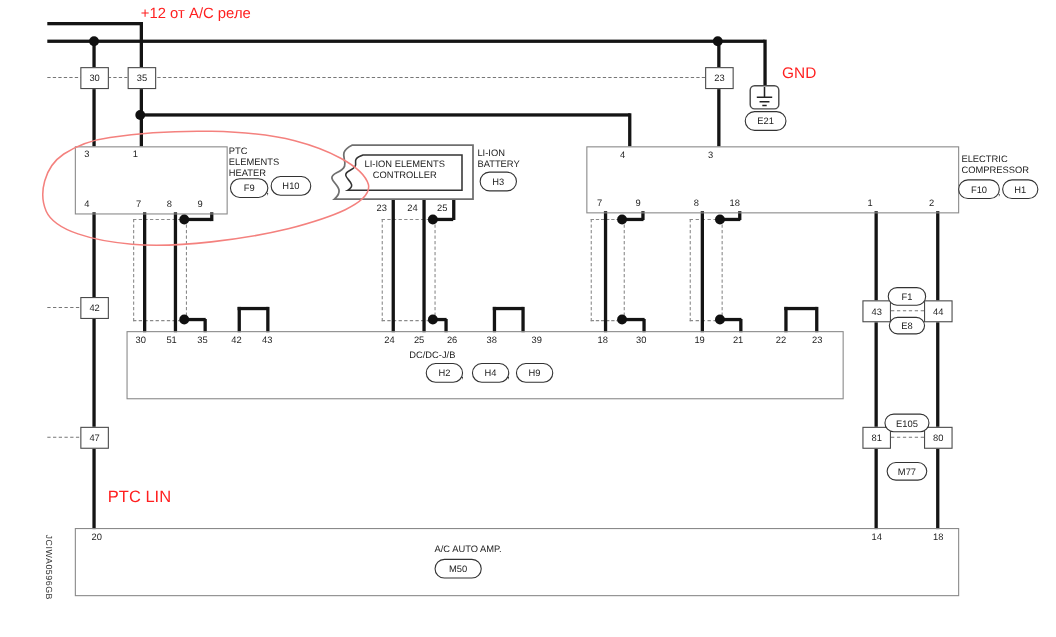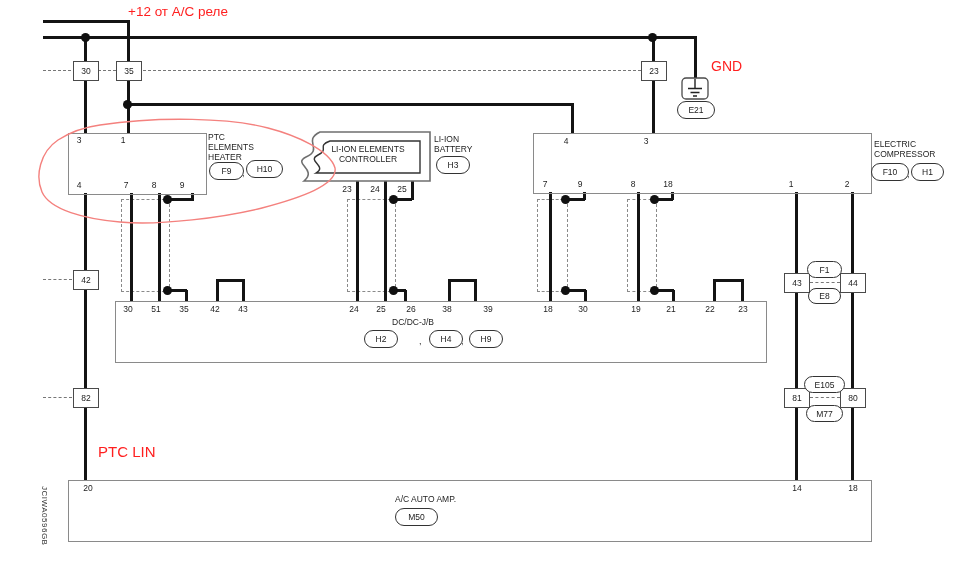--- a/index.html
+++ b/index.html
@@ -105,21 +105,21 @@
   <div class="sq" style="left:116px;top:61px">
       <span>35</span>
     </div>
   <div class="sq" style="left:641px;top:61px">
       <span>23</span>
     </div>
   <div class="sq" style="left:73px;top:270px">
       <span>42</span>
     </div>
   <div class="sq" style="left:73px;top:388px">
-      <span>82</span>
+      <span>47</span>
     </div>
   <div class="sq" style="left:784px;top:273px">
       <span>43</span>
     </div>
   <div class="sq" style="left:840px;top:273px">
       <span>44</span>
     </div>
   <div class="sq" style="left:784px;top:388px">
       <span>81</span>
     </div>
@@ -135,39 +135,39 @@
     </div>
   <div class="oval" style="left:436px;top:156px;width:32px;height:16px">
       <span>H3</span>
     </div>
   <div class="oval" style="left:871px;top:163px;width:36px;height:16px">
       <span>F10</span>
     </div>
   <div class="oval" style="left:911px;top:163px;width:31px;height:16px">
       <span>H1</span>
     </div>
-  <div class="oval" style="left:364px;top:330px;width:32px;height:16px">
+  <div class="oval" style="left:387px;top:330px;width:32px;height:16px">
       <span>H2</span>
     </div>
   <div class="oval" style="left:429px;top:330px;width:32px;height:16px">
       <span>H4</span>
     </div>
   <div class="oval" style="left:469px;top:330px;width:32px;height:16px">
       <span>H9</span>
     </div>
   <div class="oval" style="left:807px;top:261px;width:33px;height:15px">
       <span>F1</span>
     </div>
   <div class="oval" style="left:808px;top:288px;width:31px;height:14px">
       <span>E8</span>
     </div>
   <div class="oval" style="left:804px;top:376px;width:39px;height:15px">
       <span>E105</span>
     </div>
-  <div class="oval" style="left:806px;top:405px;width:35px;height:15px">
+  <div class="oval" style="left:806px;top:420px;width:35px;height:15px">
       <span>M77</span>
     </div>
   <div class="oval" style="left:677px;top:101px;width:36px;height:16px">
       <span>E21</span>
     </div>
   <div class="oval" style="left:395px;top:508px;width:41px;height:16px">
       <span>M50</span>
     </div>
 
   <span class="cm" style="left:242px;top:168px">,</span>
@@ -213,21 +213,21 @@
   <span class="pin" style="left:733px;top:304px">23</span>
 
   <span class="pin" style="left:78px;top:483px">20</span>
   <span class="pin" style="left:787px;top:483px">14</span>
   <span class="pin" style="left:843px;top:483px">18</span>
 
   <div class="lbl" style="left:208px;top:132px"><span>PTC</span><br><span>ELEMENTS</span><br><span>HEATER</span></div>
   <div class="lbl" style="left:318px;top:144px;width:100px;text-align:center"><span>LI-ION ELEMENTS</span><br><span>CONTROLLER</span></div>
   <div class="lbl" style="left:434px;top:134px"><span>LI-ION</span><br><span>BATTERY</span></div>
   <div class="lbl" style="left:874px;top:139px"><span>ELECTRIC</span><br><span>COMPRESSOR</span></div>
-  <div class="lbl" style="left:392px;top:317px"><span>DC/DC-J/B</span></div>
+  <div class="lbl" style="left:372px;top:317px"><span>DC/DC-J/B</span></div>
   <div class="lbl" style="left:395px;top:494px"><span>A/C AUTO AMP.</span></div>
 
   <div class="red" style="left:128px;top:4px;font-size:13.5px">+12 от А/С реле</div>
   <div class="red" style="left:711px;top:58px;font-size:14px">GND</div>
   <div class="red" style="left:98px;top:443px;font-size:15px">PTC LIN</div>
 
   <div class="figcode">JCIWA0596GB</div>
 
   <svg class="overlay" width="960" height="579" viewBox="0 0 960 579">
     <g>

